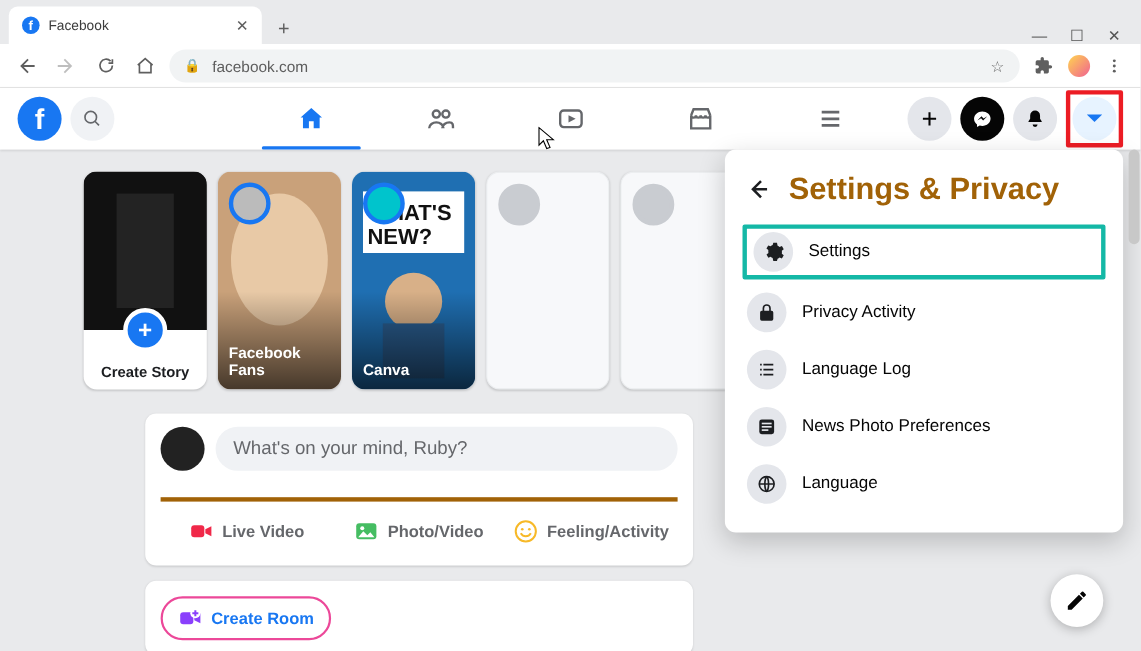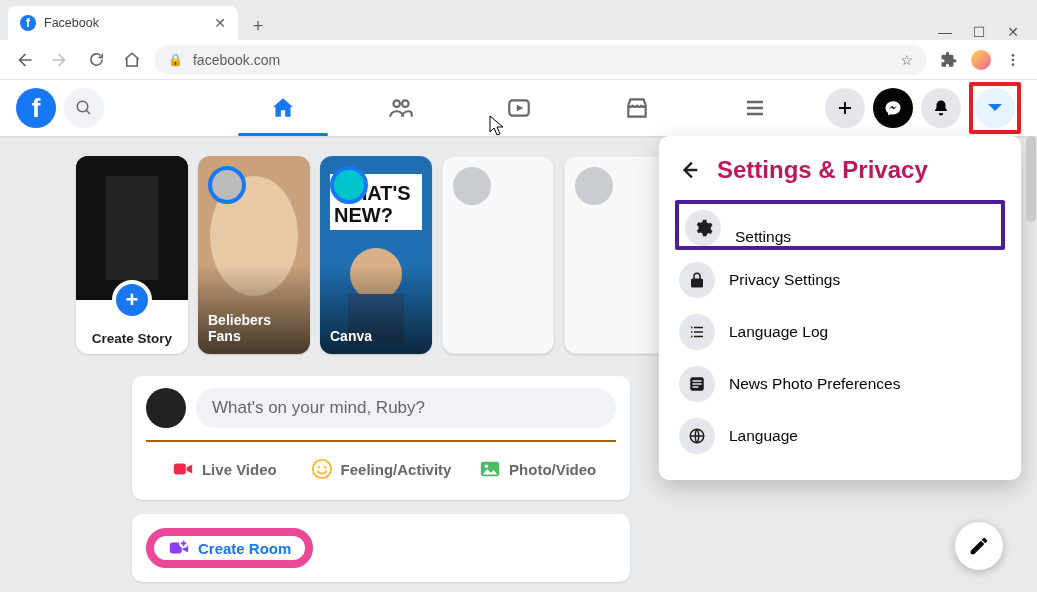--- a/index.html
+++ b/index.html
@@ -48,36 +48,36 @@
   .story .av{position:absolute;top:10px;left:10px;width:38px;height:38px;border-radius:50%;border:4px solid #1877f2;background:#bbb;}
   .story .name{position:absolute;left:10px;right:10px;bottom:10px;color:#fff;font-weight:700;font-size:14px;line-height:1.15;}
   .story.ph{background:#f7f8fa;border:1px solid #eceef0;}
   .story.ph .av{border-color:#c9ccd1;background:#c9ccd1;}
   
   
   .composer{width:498px;margin-top:22px;background:#fff;border-radius:10px;box-shadow:0 1px 2px rgba(0,0,0,.12);padding:12px 14px;margin-left:56px;}
   .composer-row{display:flex;align-items:flex-end;gap:10px;}
   .composer .avatar{width:40px;height:40px;border-radius:50%;background:#222 center/cover;}
   .composer .prompt{flex:1;height:40px;border-radius:20px;background:#f0f2f5;display:flex;align-items:center;padding:0 16px;color:#65676b;font-size:17px;cursor:pointer;}
-  .composer-actions{display:flex;margin-top:12px;border-top:2px solid #a16207;padding-top:8px;}
+  .composer-actions{display:flex;margin-top:24px;border-top:4px solid #a16207;padding-top:8px;}
   .caction{flex:1;display:flex;align-items:center;justify-content:center;gap:8px;color:#65676b;font-weight:600;font-size:15px;height:38px;border-radius:6px;cursor:pointer;}
   .ic{width:22px;height:22px;display:inline-flex;align-items:center;justify-content:center;border-radius:4px;}
 
   .roomcard{width:498px;margin-top:14px;margin-left:56px;background:#fff;border-radius:10px;box-shadow:0 1px 2px rgba(0,0,0,.12);padding:14px;}
-  .roombtn{display:inline-flex;align-items:center;gap:8px;border:8px solid #ec4899;border-radius:22px;height:40px;padding:0 14px;color:#1877f2;font-weight:600;font-size:15px;cursor:pointer;}
+  .roombtn{display:inline-flex;align-items:center;gap:8px;border:2px solid #ec4899;border-radius:22px;height:40px;padding:0 14px;color:#1877f2;font-weight:600;font-size:15px;cursor:pointer;}
 
   
   .dropdown{position:absolute;top:136px;right:16px;width:362px;background:#fff;border-radius:10px;box-shadow:0 8px 24px rgba(0,0,0,.2);padding:14px 10px 18px;}
   .dd-head{display:flex;align-items:center;gap:16px;padding:6px 10px 16px;}
   .dd-head .back{font-size:22px;color:#1c1e21;cursor:pointer;}
-  .dd-head .ttl{font-size:24px;font-weight:800;color:#be185d;}
+  .dd-head .ttl{font-size:28px;font-weight:800;color:#a16207;}
   .dd-item{display:flex;align-items:center;gap:14px;height:52px;padding:0 10px;border-radius:8px;cursor:pointer;}
   .dd-item .ico{width:36px;height:36px;border-radius:50%;background:#e4e6eb;display:flex;align-items:center;justify-content:center;color:#1c1e21;}
   .dd-item .lbl{font-size:15.5px;color:#050505;font-weight:500;}
-  .dd-item.boxed{border:4px solid #4c1d95;border-radius:2px;margin:0 6px 4px 6px;padding:0 6px;height:50px;align-items:flex-end;}
+  .dd-item.boxed{border:4px solid #14b8a6;border-radius:2px;margin:0 6px 4px 6px;padding:0 6px;height:50px;}
 
   .fab{position:absolute;right:34px;bottom:22px;width:48px;height:48px;border-radius:50%;background:#fff;box-shadow:0 2px 10px rgba(0,0,0,.25);display:flex;align-items:center;justify-content:center;cursor:pointer;}
 
   .vscroll{position:absolute;top:136px;right:1px;width:10px;height:86px;background:#c8c8c8;border-radius:5px;}
 
   .cursor{position:absolute;left:489px;top:115px;pointer-events:none;}
 
   svg{display:block;}
 </style>
 </head>
@@ -215,21 +215,21 @@
       <div class="lbl">Create Story</div>
     </div>
 
     <div class="story">
       <svg class="sbg" viewBox="0 0 112 198" preserveAspectRatio="none">
           <rect width="112" height="198" fill="#c9a17a"></rect>
           <ellipse cx="56" cy="80" rx="44" ry="60" fill="#e8c9a6"></ellipse>
         </svg>
       <div class="grad"></div>
       <div class="av"></div>
-      <div class="name">Beliebers Fans</div>
+      <div class="name">Facebook Fans</div>
     </div>
 
     <div class="story">
       <svg class="sbg" viewBox="0 0 112 198" preserveAspectRatio="none">
           <rect width="112" height="198" fill="#1f6fb2"></rect>
           <rect x="10" y="18" width="92" height="56" fill="#fff"></rect>
           <text x="14" y="44" font-size="20" font-weight="800" fill="#111">WHAT'S</text>
           <text x="14" y="66" font-size="20" font-weight="800" fill="#111">NEW?</text>
           <circle cx="56" cy="118" r="26" fill="#d8b088"></circle>
           <rect x="28" y="138" width="56" height="50" fill="#2a5d8f"></rect>
@@ -254,41 +254,41 @@
     </div>
     <div class="composer-actions">
       <div class="caction">
         <span class="ic">
           <svg width="22" height="22" viewBox="0 0 24 24">
               <rect x="2" y="6" width="13" height="12" rx="3" fill="#f02849"></rect>
               <path fill="#f02849" d="M16 10l6-3v10l-6-3z"></path>
             </svg>
         </span>
         <span>Live Video</span>
+      </div>
+      <div class="caction">
+        <span class="ic">
+          <svg width="22" height="22" viewBox="0 0 24 24">
+              <rect x="2" y="4" width="20" height="16" rx="3" fill="#45bd62"></rect>
+              <circle cx="8" cy="9" r="2" fill="#fff"></circle>
+              <path fill="#fff" d="M4 18l5-6 4 4 3-3 4 5z"></path>
+            </svg>
+        </span>
+        <span>Photo/Video</span>
       </div>
       <div class="caction">
         <span class="ic">
           <svg width="22" height="22" viewBox="0 0 24 24">
               <circle cx="12" cy="12" r="10" fill="none" stroke="#f7b928" stroke-width="2"></circle>
               <circle cx="8.5" cy="10" r="1.3" fill="#f7b928"></circle>
               <circle cx="15.5" cy="10" r="1.3" fill="#f7b928"></circle>
               <path d="M7 14c1.2 2 3 3 5 3s3.8-1 5-3" fill="none" stroke="#f7b928" stroke-width="2"></path>
             </svg>
         </span>
         <span>Feeling/Activity</span>
-      </div>
-      <div class="caction">
-        <span class="ic">
-          <svg width="22" height="22" viewBox="0 0 24 24">
-              <rect x="2" y="4" width="20" height="16" rx="3" fill="#45bd62"></rect>
-              <circle cx="8" cy="9" r="2" fill="#fff"></circle>
-              <path fill="#fff" d="M4 18l5-6 4 4 3-3 4 5z"></path>
-            </svg>
-        </span>
-        <span>Photo/Video</span>
       </div>
     </div>
   </div>
 
   <div class="roomcard">
     <div class="roombtn">
       <span>
         <svg width="22" height="22" viewBox="0 0 24 24">
             <rect x="2" y="6" width="13" height="12" rx="3" fill="#8a3ffc"></rect>
             <path fill="#8a3ffc" d="M16 10l6-3v10l-6-3z"></path>
@@ -320,21 +320,21 @@
     <span class="lbl">Settings</span>
   </div>
 
 
   <div class="dd-item">
     <span class="ico">
       <svg width="18" height="18" viewBox="0 0 24 24">
           <path fill="#1c1e21" d="M12 2a5 5 0 0 0-5 5v3H6a2 2 0 0 0-2 2v8a2 2 0 0 0 2 2h12a2 2 0 0 0 2-2v-8a2 2 0 0 0-2-2h-1V7a5 5 0 0 0-5-5zm-3 8V7a3 3 0 0 1 6 0v3z"></path>
         </svg>
     </span>
-    <span class="lbl">Privacy Settings</span>
+    <span class="lbl">Privacy Activity</span>
   </div>
 
   <div class="dd-item">
     <span class="ico">
       <svg width="18" height="18" viewBox="0 0 24 24">
           <path fill="#1c1e21" d="M4 5h2v2H4zm4 0h12v2H8zM4 11h2v2H4zm4 0h12v2H8zM4 17h2v2H4zm4 0h12v2H8z"></path>
         </svg>
     </span>
     <span class="lbl">Language Log</span>
   </div>

